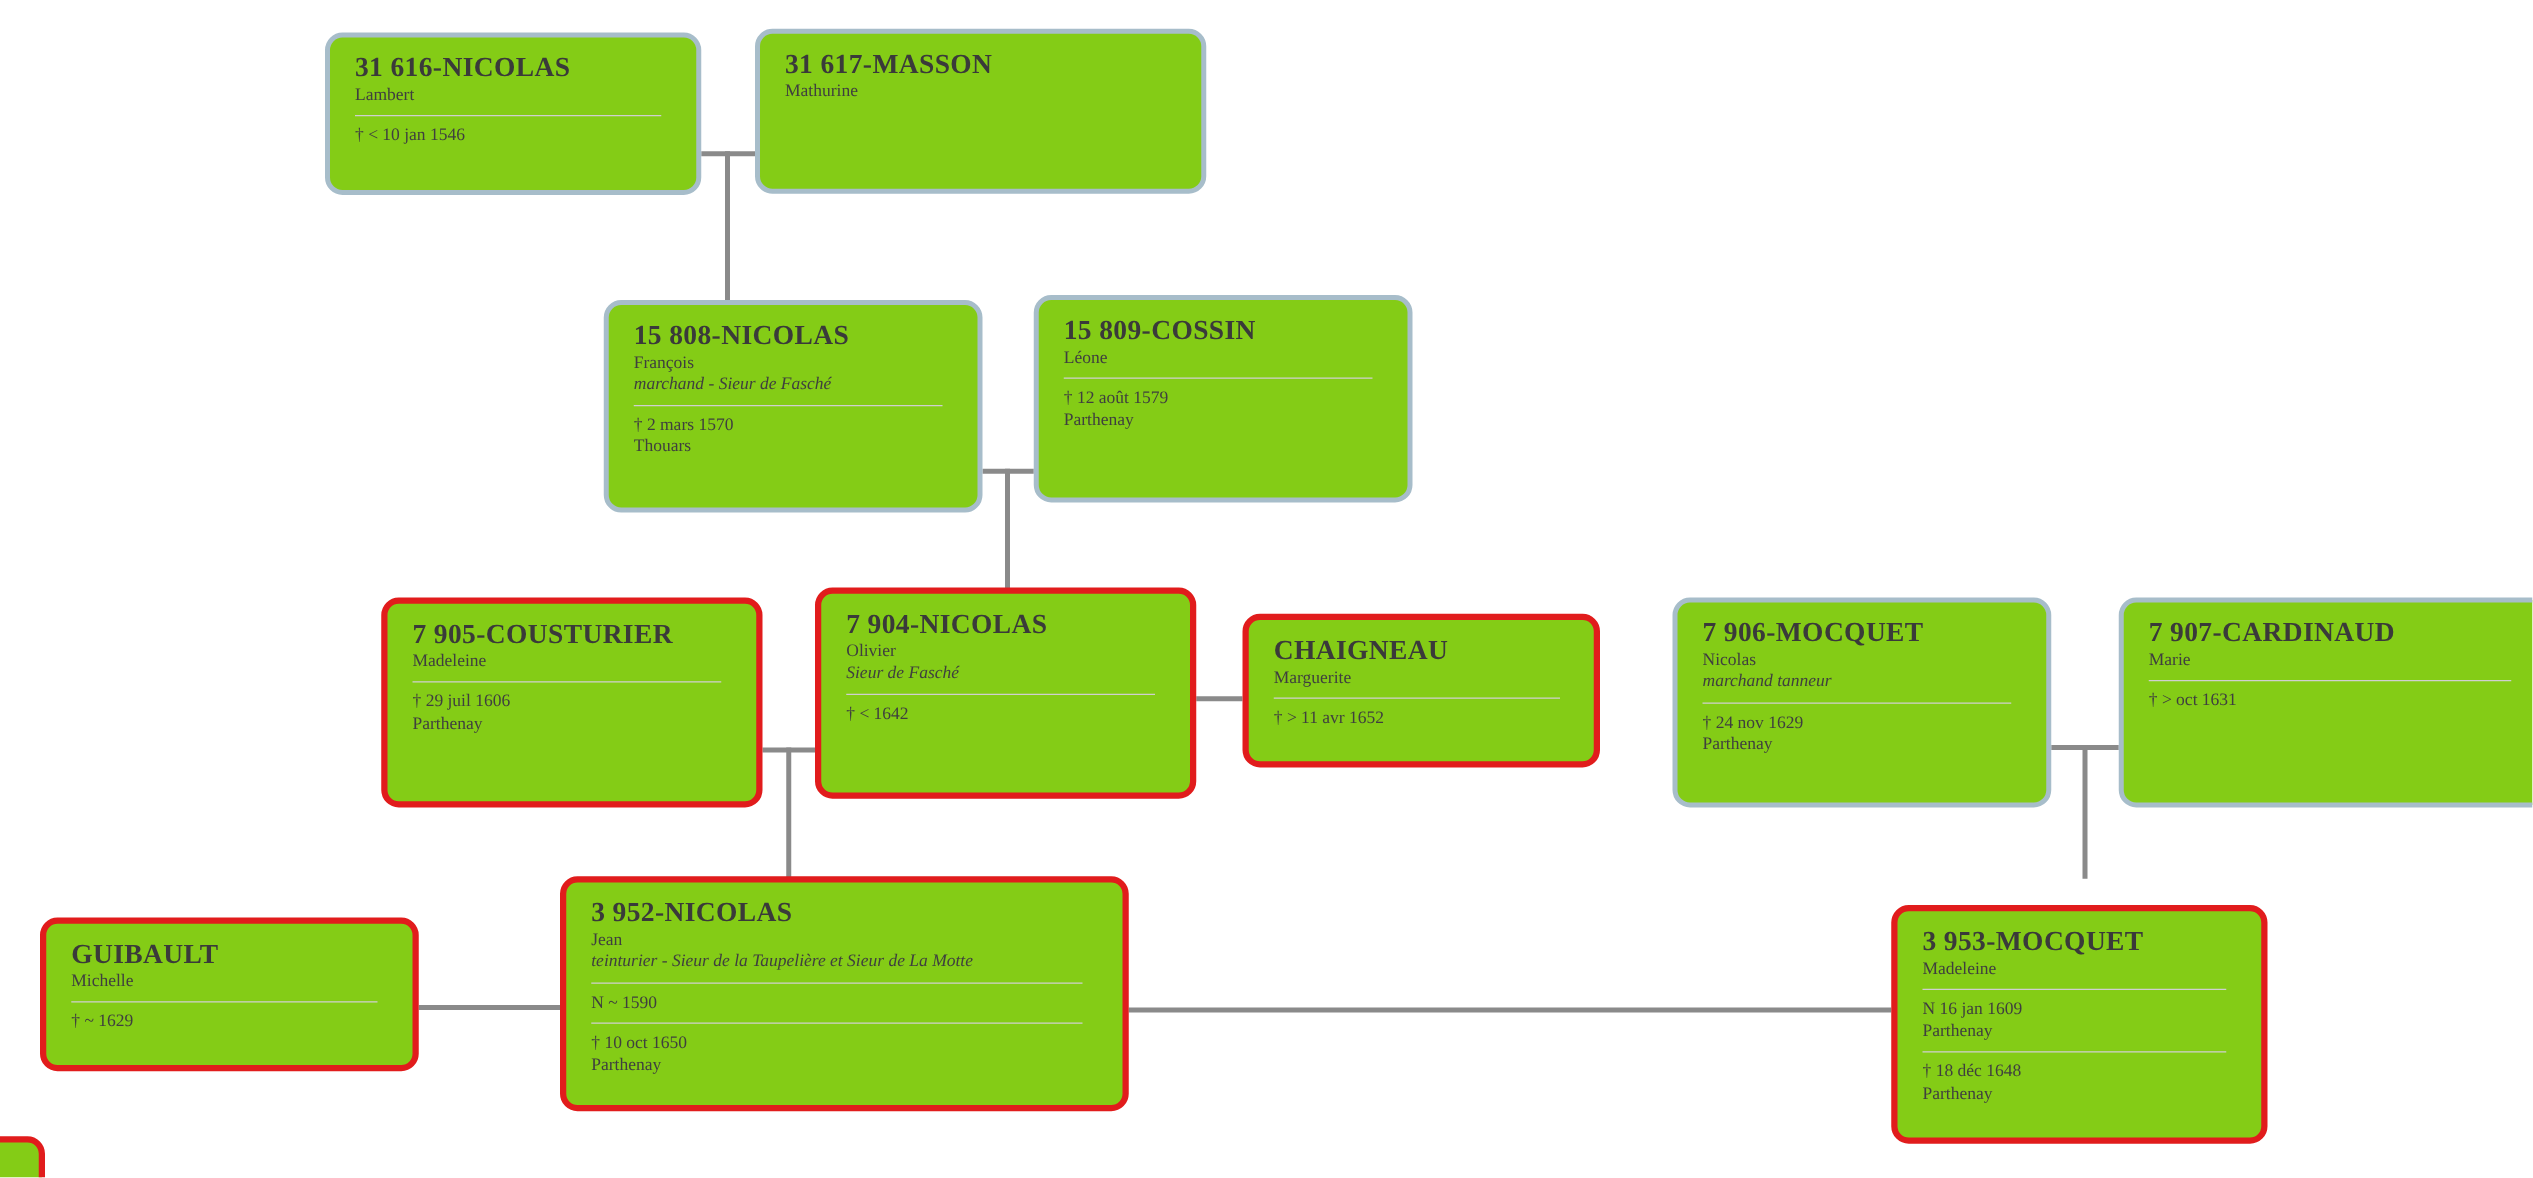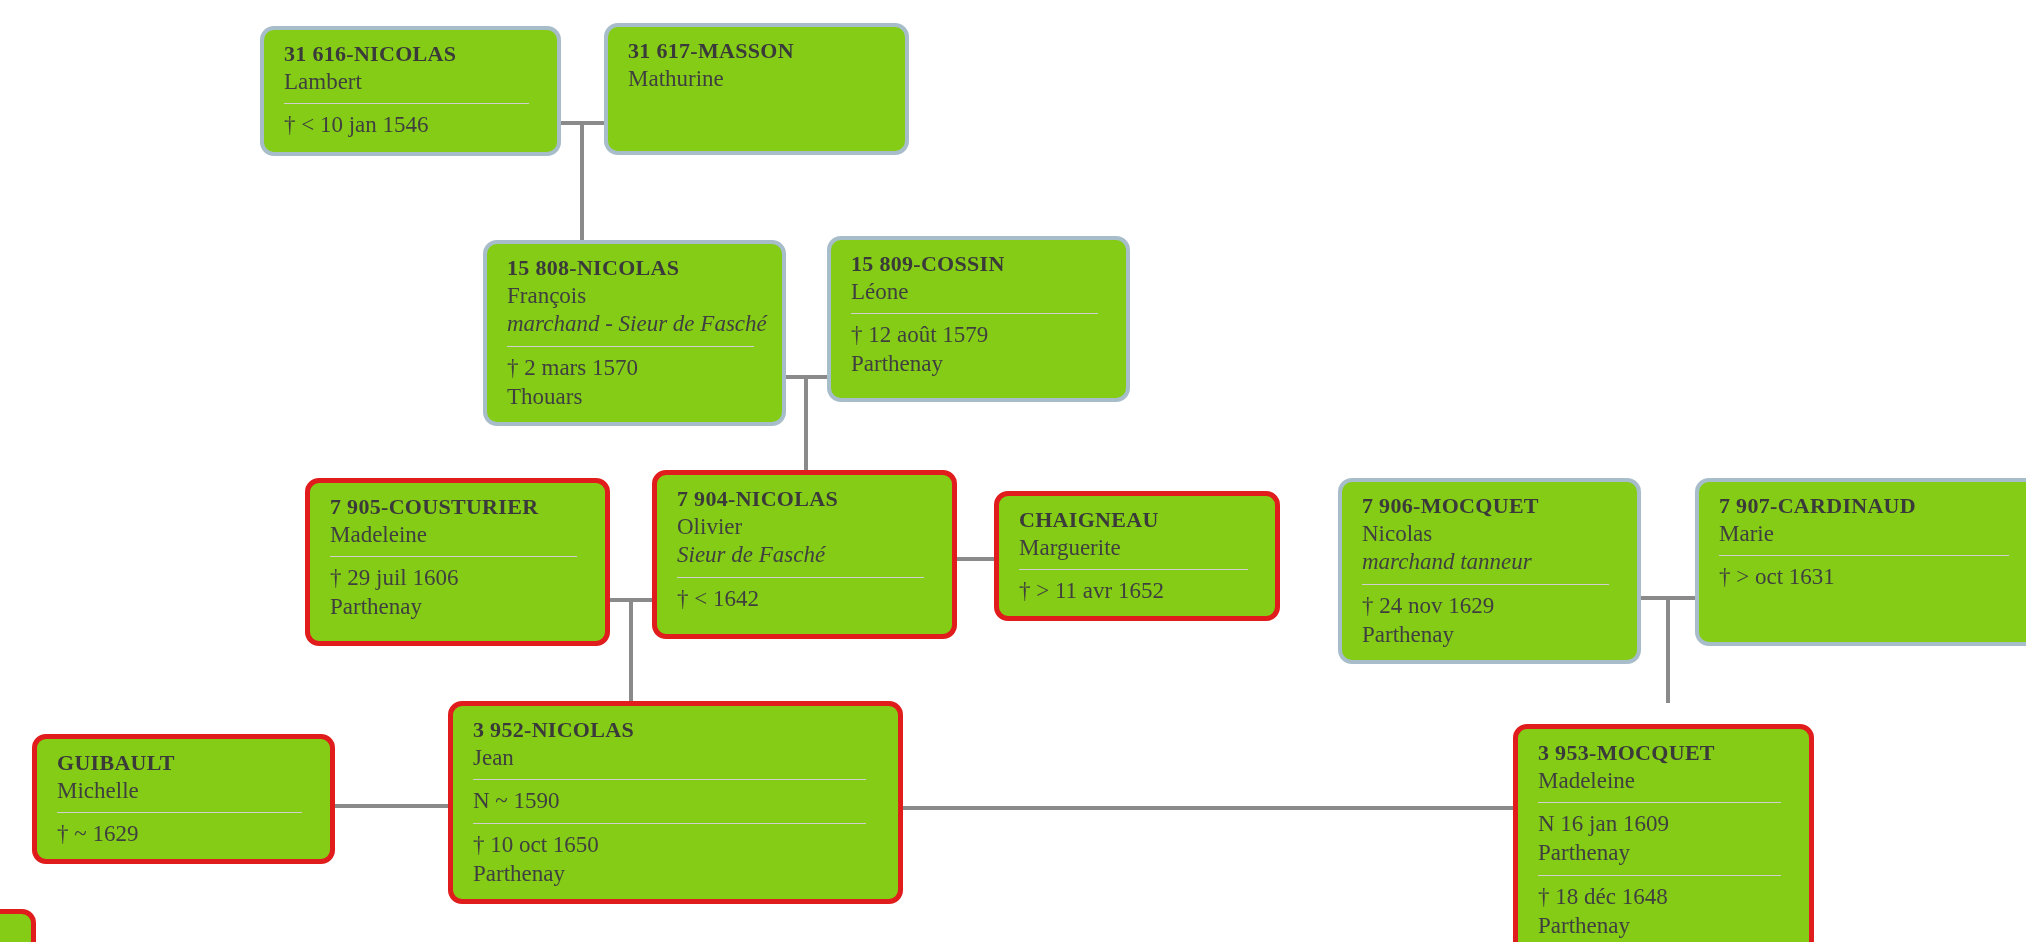--- a/index.html
+++ b/index.html
@@ -24,21 +24,21 @@
   .person.highlight { border:5px solid #e11c1c; }
   .p-name {
     font-weight:bold;
     font-size:22px;
     color:#3a3a3a;
     letter-spacing:0.3px;
     line-height:1.25;
     white-space:nowrap;
   }
   .p-line {
-    font-size:23px;
+    font-size:14px;
     color:#3f3f3f;
     line-height:1.25;
     white-space:nowrap;
   }
   .italic { font-style:italic; }
   .p-sep {
     height:1px;
     background:#cfcfcf;
     margin:7px 0 7px 0;
     width:97%;
@@ -61,21 +61,21 @@
   <div class="connector" style="left:335px; top:804px; width:113px; height:4px;"></div>
   <div class="connector" style="left:903px; top:806px; width:610px; height:4px;"></div>
 
   <div class="person" style="left:260px; top:26px; width:301px; min-height:130px;">
     <div class="p-name">31 616-NICOLAS</div>
     <div class="p-line">Lambert</div>
     <div class="p-sep"></div>
     <div class="p-line">† &lt; 10 jan 1546</div>
   </div>
 
-  <div class="person" style="left:604px; top:23px; width:305px; min-height:132px;">
+  <div class="person" style="left:604px; top:23px; width:361px; min-height:132px;">
     <div class="p-name">31 617-MASSON</div>
     <div class="p-line">Mathurine</div>
   </div>
 
   <div class="person" style="left:483px; top:240px; width:303px; min-height:170px;">
     <div class="p-name">15 808-NICOLAS</div>
     <div class="p-line">François</div>
     <div class="p-line italic">marchand - Sieur de Fasché</div>
     <div class="p-sep"></div>
     <div class="p-line">† 2 mars 1570</div>
@@ -132,20 +132,21 @@
   <div class="person highlight" style="left:32px; top:734px; width:303px; min-height:123px;">
     <div class="p-name">GUIBAULT</div>
     <div class="p-line">Michelle</div>
     <div class="p-sep"></div>
     <div class="p-line">† ~ 1629</div>
   </div>
 
   <div class="person highlight" style="left:448px; top:701px; width:455px; min-height:188px;">
     <div class="p-name">3 952-NICOLAS</div>
     <div class="p-line">Jean</div>
+    <div class="p-line italic">teinturier - Sieur de la Taupelière et Sieur de La Motte</div>
     <div class="p-sep"></div>
     <div class="p-line">N ~ 1590</div>
     <div class="p-sep"></div>
     <div class="p-line">† 10 oct 1650</div>
     <div class="p-line">Parthenay</div>
   </div>
 
   <div class="person highlight" style="left:1513px; top:699px; width:301px; min-height:191px;margin-top:25px;">
     <div class="p-name">3 953-MOCQUET</div>
     <div class="p-line">Madeleine</div>

